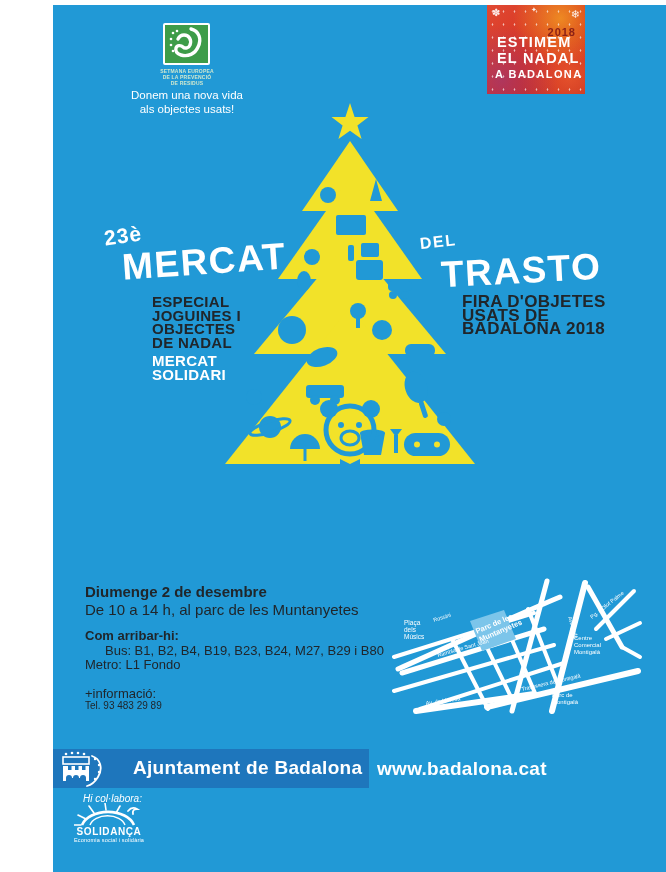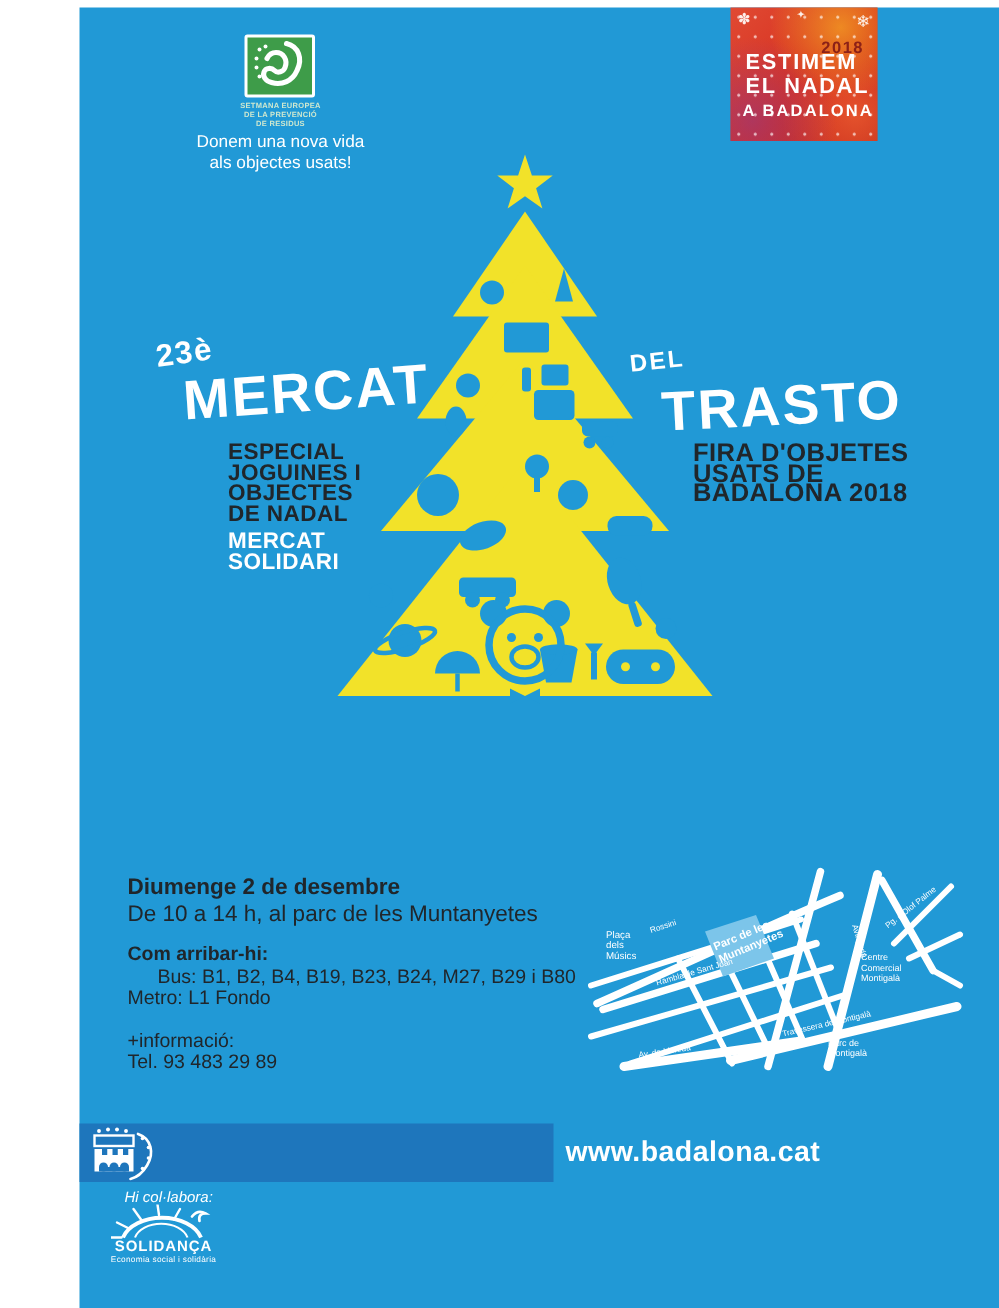--- a/index.html
+++ b/index.html
@@ -44,21 +44,21 @@
   .special .sub{color:#fff;margin-top:5px;}
   .fira{left:462px;top:295px;font-size:17px;font-weight:bold;line-height:13.5px;letter-spacing:.3px;}
 
   
   .ev-date{left:85px;top:583px;font-size:15px;font-weight:bold;}
   .ev-place{left:85px;top:601px;font-size:15px;}
   .ev-how{left:85px;top:628px;font-size:13px;font-weight:bold;}
   .ev-bus{left:85px;top:643px;font-size:13px;margin-left:20px;}
   .ev-metro{left:85px;top:657px;font-size:13px;}
   .ev-info{left:85px;top:686px;font-size:13px;}
-  .ev-tel{left:85px;top:700px;font-size:13px;}
+  .ev-tel{left:85px;top:700px;font-size:10px;}
 
   
   .bar{left:53px;top:749px;width:316px;height:39px;background:#1E76BC;}
   .council{left:133px;top:757px;font-size:19px;font-weight:bold;color:#fff;letter-spacing:.3px;}
   .url{left:377px;top:758px;font-size:19px;font-weight:bold;color:#fff;letter-spacing:.3px;}
   .collab{left:83px;top:793px;font-size:10px;color:#fff;font-style:italic;}
   .solid-name{left:76px;top:826px;width:66px;text-align:center;font-size:10px;font-weight:bold;
               color:#fff;letter-spacing:.6px;}
   .solid-tag{left:66px;top:837px;width:86px;text-align:center;font-size:5.5px;color:#fff;letter-spacing:.2px;}
 
@@ -265,20 +265,21 @@
         <circle cx="20" cy="27" r="3"></circle>
         <circle cx="27" cy="27" r="3"></circle>
       <rect x="10" y="27" width="20" height="3"></rect>
     </g>
     <path d="M36,5 C45,8 47,18 42,26 C39,31 35,34 31,35" fill="none" stroke="#fff" stroke-width="1.8" stroke-linecap="round"></path>
     <circle cx="39" cy="8" r="1.2" fill="#fff"></circle>
       <circle cx="43" cy="14" r="1.2" fill="#fff"></circle>
     <circle cx="43" cy="21" r="1.2" fill="#fff"></circle>
       <circle cx="39" cy="28" r="1.2" fill="#fff"></circle>
   </svg>
+  <div class="abs council">Ajuntament de Badalona</div>
   <div class="abs url">www.badalona.cat</div>
 
   <div class="abs collab">Hi col·labora:</div>
   <svg class="abs" style="left:74px;top:803px;" width="70" height="24" viewBox="0 0 70 24">
     <path d="M8,22 A27,18 0 0 1 60,22" fill="none" stroke="#fff" stroke-width="2.6"></path>
     <path d="M16,22 A18,12 0 0 1 51,22" fill="none" stroke="#fff" stroke-width="1.4"></path>
     <g stroke="#fff" stroke-width="1.6" stroke-linecap="round">
       <line x1="0" y1="22" x2="7" y2="22"></line>
       <line x1="4" y1="12" x2="12" y2="16"></line>
       <line x1="15" y1="3" x2="20" y2="10"></line>

